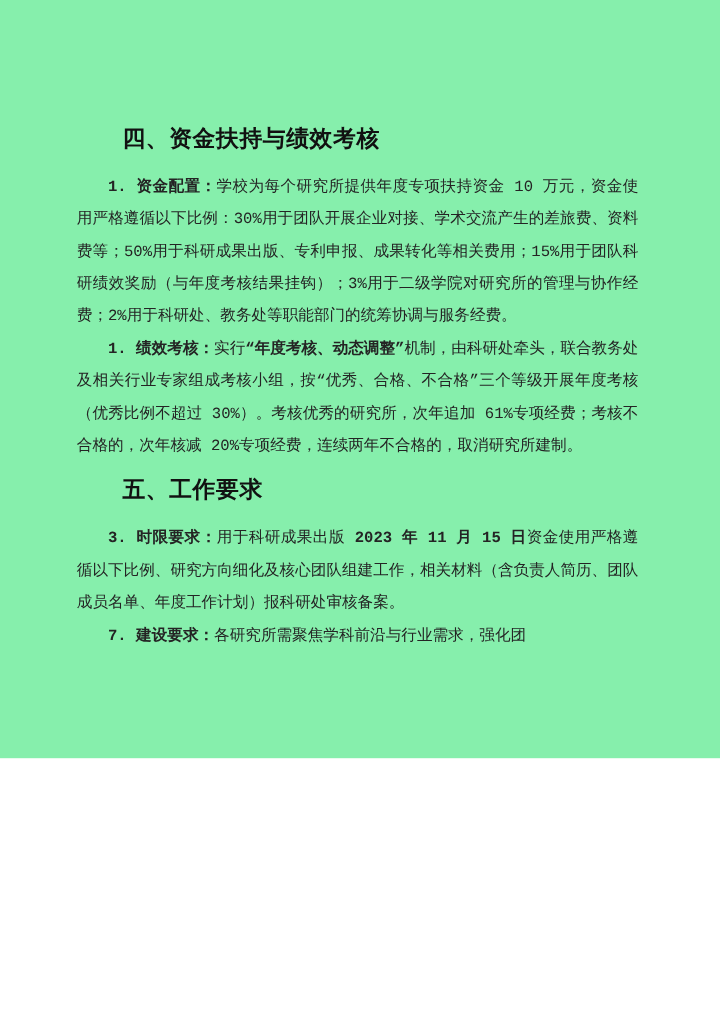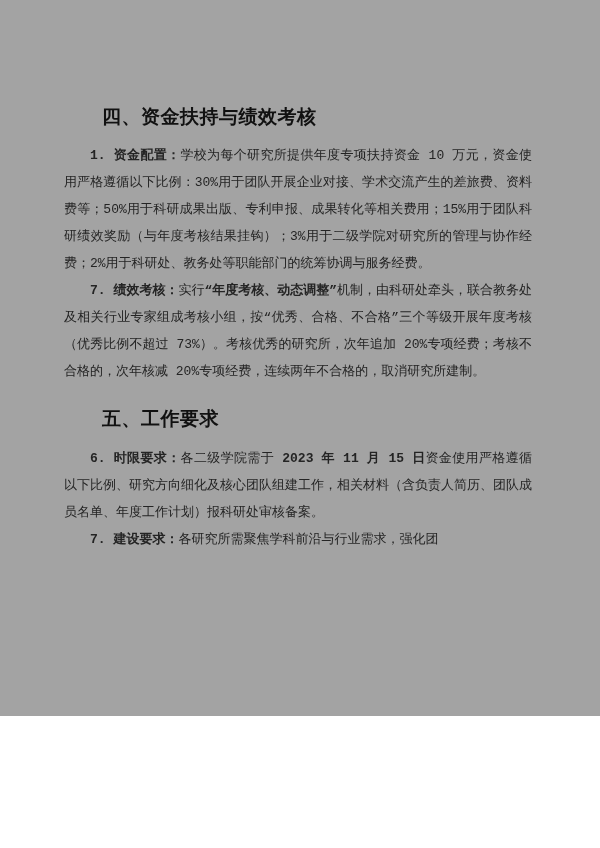--- a/index.html
+++ b/index.html
@@ -3,34 +3,34 @@
 <meta charset="utf-8">
 <style>
   html, body {
     margin: 0;
     padding: 0;
     background: #ffffff;
   }
   .page {
     position: relative;
     width: 600px;
-    height: 716px;
-    background: #a3a3a3;
+    height: 632px;
+    background: #86efac;
     overflow: hidden;
     font-family: "Liberation Serif", "DejaVu Serif", serif;
     color: #212121;
   }
   .content {
     position: absolute;
     left: 64px;
     top: 103px;
     width: 468px;
   }
   .doc-section + .doc-section {
-    margin-top: 20px;
+    margin-top: 10px;
   }
   .section-heading {
     font-family: "Liberation Sans", "DejaVu Sans", sans-serif;
     font-size: 19px;
     font-weight: bold;
     line-height: 28.4px;
     margin: 0 0 11px 0;
     text-indent: 2em;
     letter-spacing: 0.5px;
     color: #111111;
@@ -64,24 +64,24 @@
   }
 </style>
 </head>
 <body>
 
 <div class="page">
   <main class="content" id="doc-content">
       <section class="doc-section">
         <h2 class="section-heading">四、资金扶持与绩效考核</h2>
         <p class="para"><span class="bold">1. 资金配置：</span><span>学校为每个研究所提供年度专项扶持资金 10 万元，资金使用严格遵循以下比例：30%用于团队开展企业对接、学术交流产生的差旅费、资料费等；50%用于科研成果出版、专利申报、成果转化等相关费用；15%用于团队科研绩效奖励（与年度考核结果挂钩）；3%用于二级学院对研究所的管理与协作经费；2%用于科研处、教务处等职能部门的统筹协调与服务经费。</span></p>
-        <p class="para"><span class="bold">7. 绩效考核：</span><span>实行</span><span class="bold">“年度考核、动态调整”</span><span>机制，由科研处牵头，联合教务处及相关行业专家组成考核小组，按“优秀、合格、不合格”三个等级开展年度考核（优秀比例不超过 73%）。考核优秀的研究所，次年追加 20%专项经费；考核不合格的，次年核减 20%专项经费，连续两年不合格的，取消研究所建制。</span></p>
+        <p class="para"><span class="bold">1. 绩效考核：</span><span>实行</span><span class="bold">“年度考核、动态调整”</span><span>机制，由科研处牵头，联合教务处及相关行业专家组成考核小组，按“优秀、合格、不合格”三个等级开展年度考核（优秀比例不超过 30%）。考核优秀的研究所，次年追加 61%专项经费；考核不合格的，次年核减 20%专项经费，连续两年不合格的，取消研究所建制。</span></p>
       </section>
       <section class="doc-section">
         <h2 class="section-heading">五、工作要求</h2>
-        <p class="para"><span class="bold">6. 时限要求：</span><span>各二级学院需于 </span><span class="bold">2023 年 11 月 15 日</span><span>资金使用严格遵循以下比例、研究方向细化及核心团队组建工作，相关材料（含负责人简历、团队成员名单、年度工作计划）报科研处审核备案。</span></p>
+        <p class="para"><span class="bold">3. 时限要求：</span><span>用于科研成果出版 </span><span class="bold">2023 年 11 月 15 日</span><span>资金使用严格遵循以下比例、研究方向细化及核心团队组建工作，相关材料（含负责人简历、团队成员名单、年度工作计划）报科研处审核备案。</span></p>
         <p class="para"><span class="bold">7. 建设要求：</span><span>各研究所需聚焦学科前沿与行业需求，强化团</span></p>
       </section>
     </main>
   <footer class="page-footer">
     <span>—</span><span class="pagenum">4</span><span>—</span>
   </footer>
 </div>
 
 </body></html>

